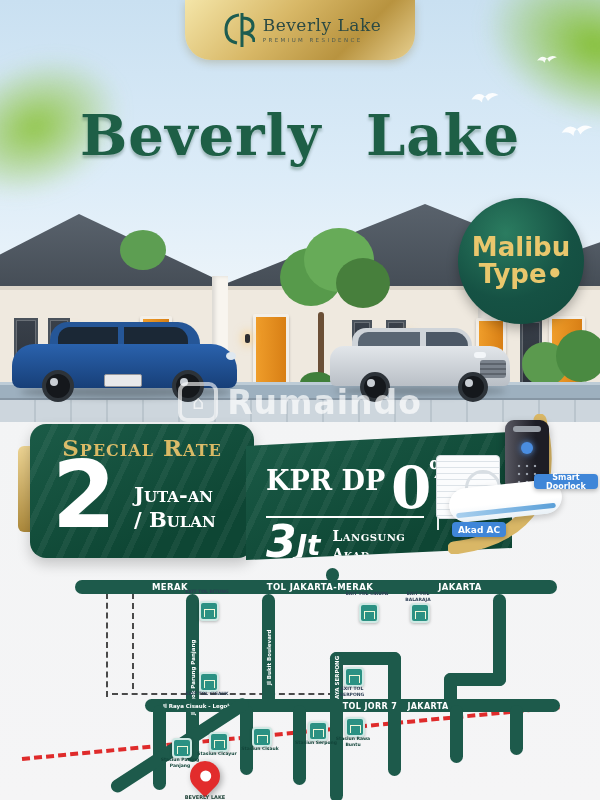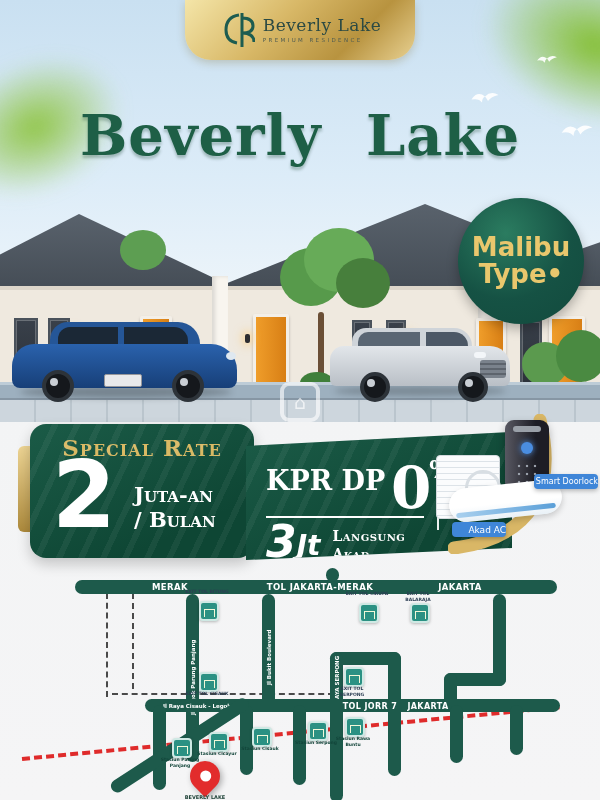--- a/index.html
+++ b/index.html
@@ -68,22 +68,22 @@
   .kpr .t1{font-size:27px;vertical-align:18px;}
   .kpr .t0{font-size:58px;letter-spacing:-2px;}
   .kpr .tp{font-size:24px;vertical-align:30px;}
   .kprline{left:20px;top:84px;width:158px;height:2px;background:#fff;}
   .book{left:20px;top:88px;color:#fff;display:flex;align-items:flex-start;}
   .book .b3{font-size:44px;font-weight:bold;font-style:italic;line-height:1;}
   .book .bj{font-size:28px;font-weight:bold;font-style:italic;line-height:1;margin-top:12px;}
   .book .bn{font-family:"DejaVu Serif","Liberation Serif",serif;font-variant:small-caps;font-weight:bold;
     font-size:14px;line-height:1.25;margin:8px 0 0 12px;letter-spacing:.5px;}
   .vdiv{left:437px;top:40px;width:2px;height:72px;background:rgba(255,255,255,.92);}
-  .pill{background:#3f86d8;border-radius:4px;color:#fff;font-weight:normal;text-align:center;
-    box-shadow:0 2px 4px rgba(0,0,0,.25);display:flex;align-items:center;justify-content:flex-end;}
+  .pill{background:#3f86d8;border-radius:4px;color:#fff;font-weight:bold;text-align:center;
+    box-shadow:0 2px 4px rgba(0,0,0,.25);display:flex;align-items:center;justify-content:center;}
   .doorlock{left:505px;top:2px;width:44px;height:78px;border-radius:9px;
     background:linear-gradient(90deg,#585862,#1d1d25 70%);box-shadow:0 4px 8px rgba(0,0,0,.3);}
   .acout{left:436px;top:37px;width:62px;height:62px;background:#fbfcfd;border:1px solid #d4dade;border-radius:4px;
     background-image:repeating-linear-gradient(180deg,transparent 0 5px,#dde3e8 5px 6px);}
   .acin{left:449px;top:66px;width:113px;height:34px;border-radius:17px;transform:rotate(-6deg);
     background:linear-gradient(180deg,#ffffff 55%,#e9f1f7);box-shadow:0 3px 6px rgba(0,0,0,.18);}
   .acstrip{position:absolute;left:6px;bottom:5px;width:100px;height:5px;border-radius:3px;
     background:linear-gradient(90deg,#a9d0ee,#5a9fd8);}
   
   .map{left:0;top:567px;width:600px;height:235px;}
@@ -205,20 +205,21 @@
 
   <div class="abs typebadge">
     <div>Malibu</div>
     <div>Type•</div>
   </div>
 
   <div class="abs wm">
     <div class="wm-ic">
         <span>⌂</span>
       </div>
+    <div class="wm-tx">Rumaindo</div>
   </div>
 
   <div class="abs offer">
     <div class="abs goldbar"></div>
     <div class="abs greencard card1">
       <div class="abs sr">Special Rate</div>
       <div class="abs rate2">2</div>
       <div class="abs rateunit">
         <div>Juta-an</div>
         <div>/ Bulan</div>

